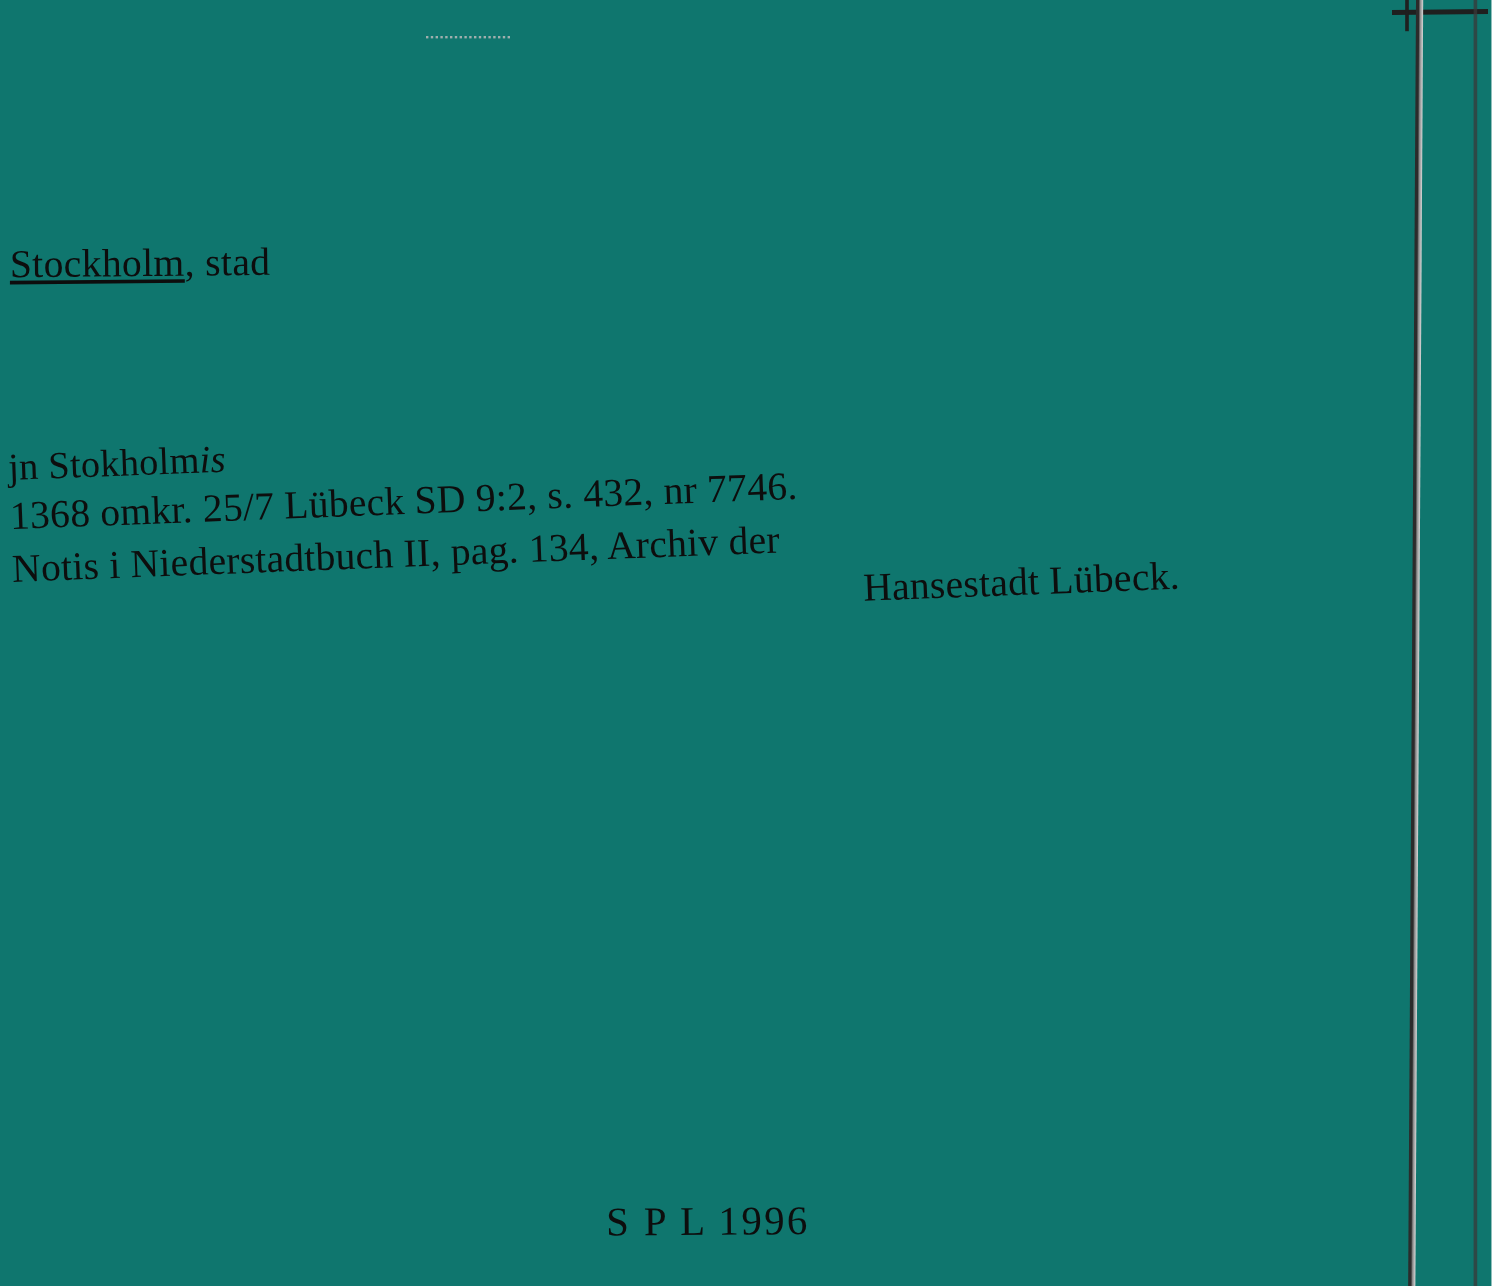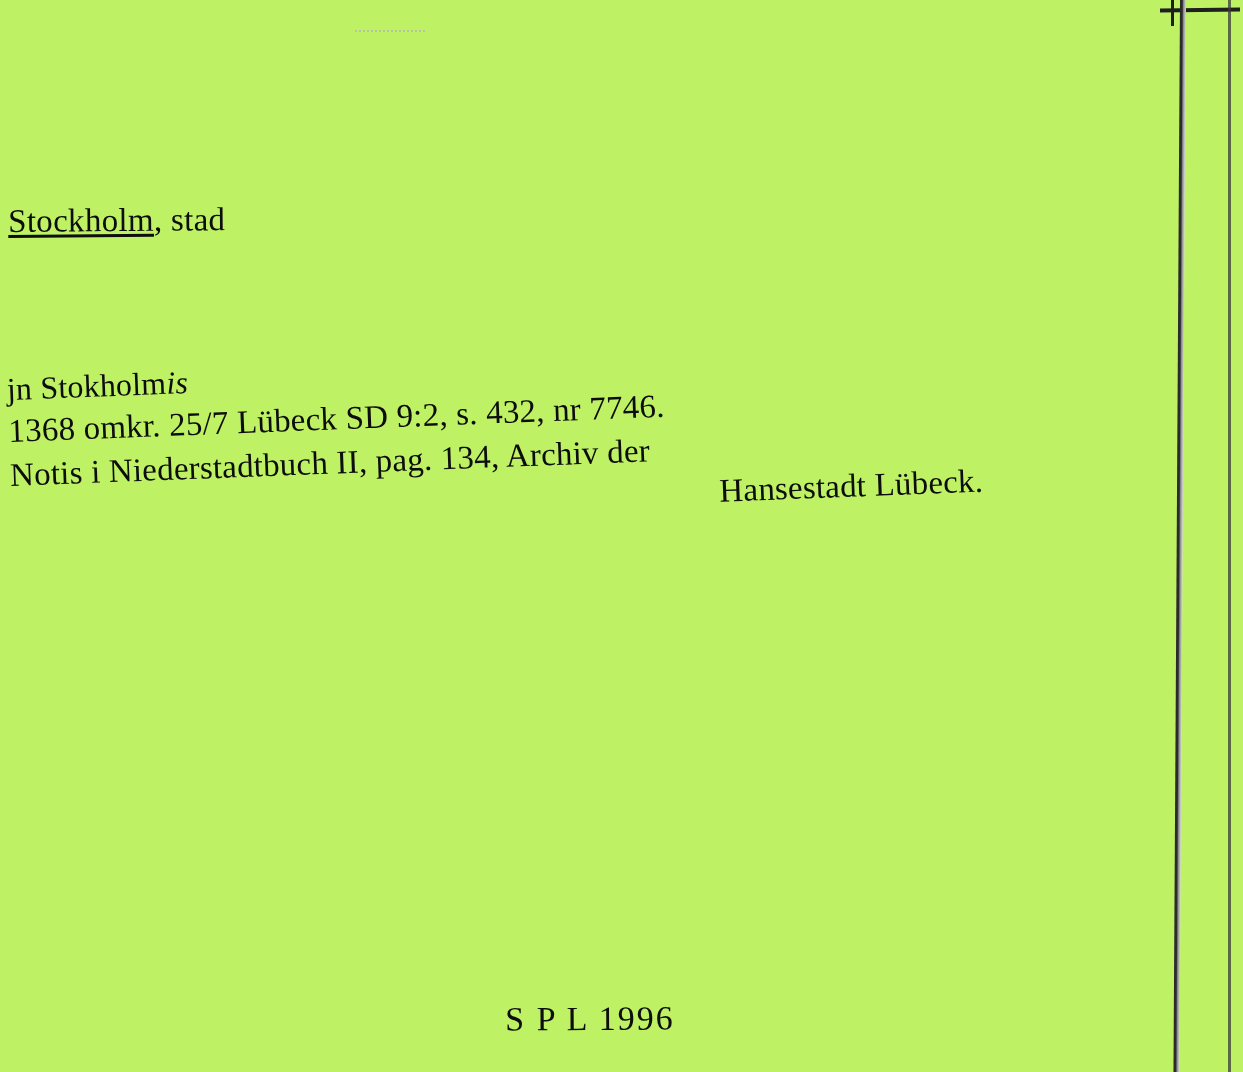--- a/index.html
+++ b/index.html
@@ -4,21 +4,21 @@
 <style>
   html, body {
     margin: 0;
     padding: 0;
     background: #ffffff;
   }
   #page {
     position: relative;
     width: 1243px;
     height: 1072px;
-    background: #bef264;
+    background: #0f766e;
     overflow: hidden;
     font-family: "Liberation Serif", serif;
     color: #0d0d0d;
   }
 
   
   .scan-dash {
     position: absolute;
     left: 355px;
     top: 30px;

